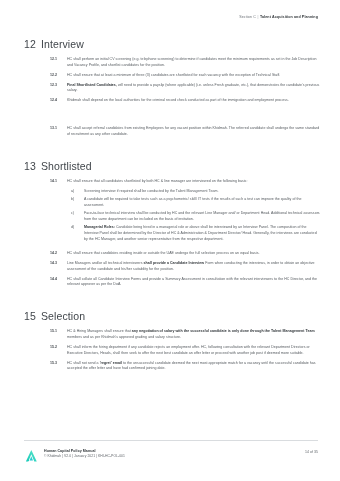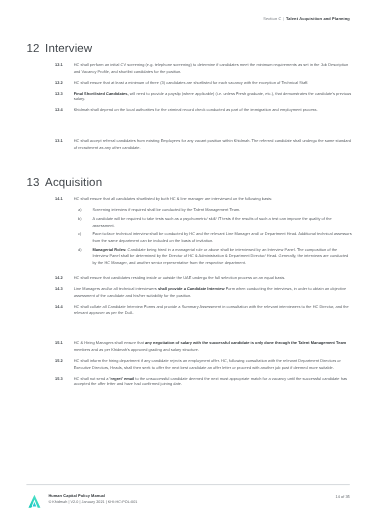--- a/index.html
+++ b/index.html
@@ -224,21 +224,21 @@
         <span class="clause-num">13.1</span>
         <span class="clause-body">HC shall accept referral candidates from existing Employees for any vacant position within Khidmah. The referred candidate shall undergo the same standard of recruitment as any other candidate.</span>
       </div>
     </div>
 
     <div class="gap-after-section"></div>
 
     <div class="section">
       <div class="section-head">
         <span class="section-num">13</span>
-        <span class="section-title">Acquisition</span>
+        <span class="section-title">Shortlisted</span>
       </div>
 
       <div class="clause">
         <span class="clause-num">14.1</span>
         <span class="clause-body">HC shall ensure that all candidates shortlisted by both HC &amp; line manager are interviewed on the following basis:</span>
       </div>
 
       <div class="subitem">
         <span class="subitem-num">a)</span>
         <span class="subitem-body">Screening interview if required shall be conducted by the Talent Management Team.</span>
@@ -273,20 +273,24 @@
 
       <div class="clause">
         <span class="clause-num">14.4</span>
         <span class="clause-body">HC shall collate all Candidate Interview Forms and provide a Summary Assessment in consultation with the relevant interviewers to the HC Director, and the relevant approver as per the DoA.</span>
       </div>
     </div>
 
     <div class="gap-after-section"></div>
 
     <div class="section">
+      <div class="section-head">
+        <span class="section-num">15</span>
+        <span class="section-title">Selection</span>
+      </div>
 
       <div class="clause">
         <span class="clause-num">15.1</span>
         <span class="clause-body"><span>HC &amp; Hiring Managers shall ensure that </span><b>any negotiation of salary with the successful candidate is only done through the Talent Management Team</b><span> members and as per Khidmah's approved grading and salary structure.</span></span>
       </div>
 
       <div class="clause">
         <span class="clause-num">15.2</span>
         <span class="clause-body">HC shall inform the hiring department if any candidate rejects an employment offer. HC, following consultation with the relevant Department Directors or Executive Directors, Heads, shall then seek to offer the next best candidate an offer letter or proceed with another job post if deemed more suitable.</span>
       </div>

